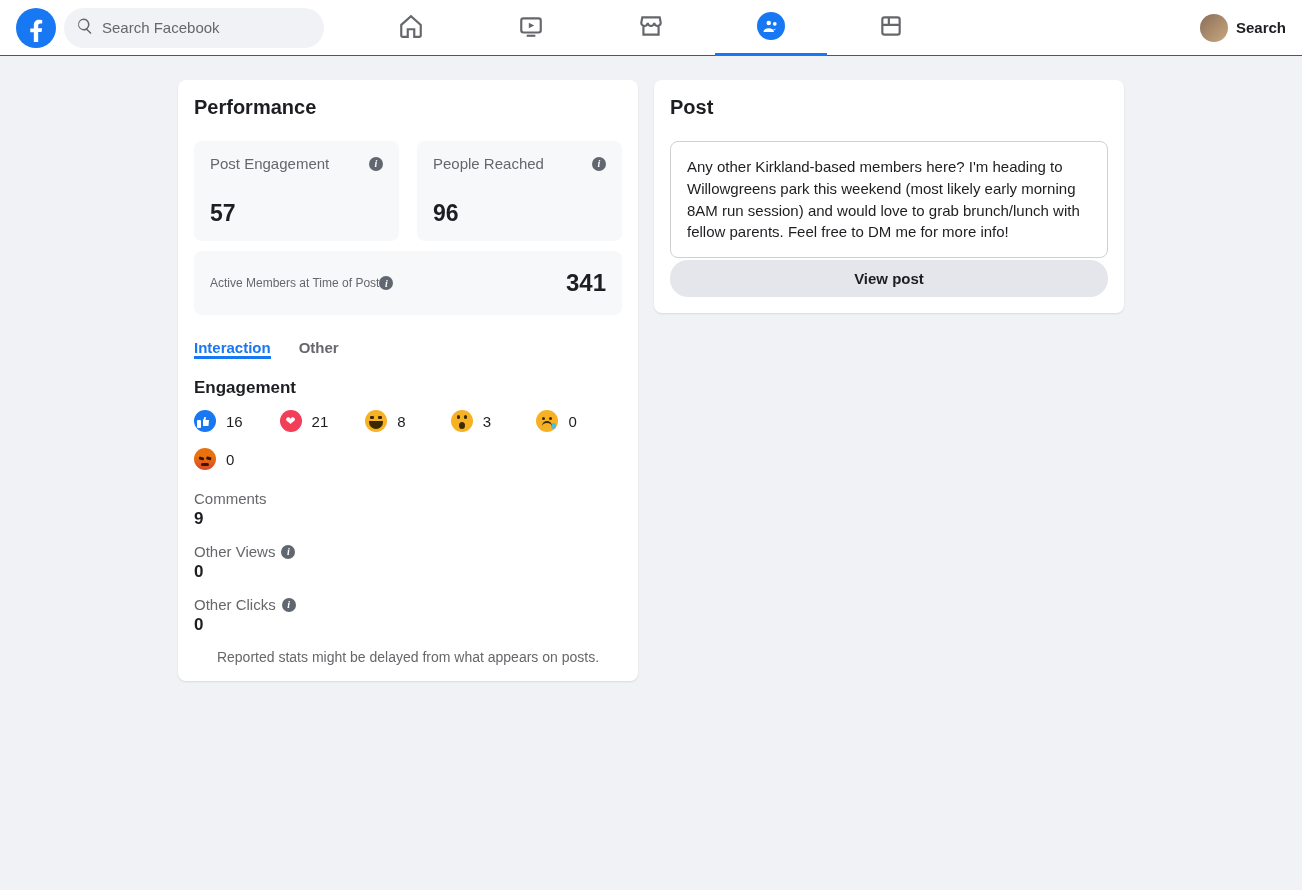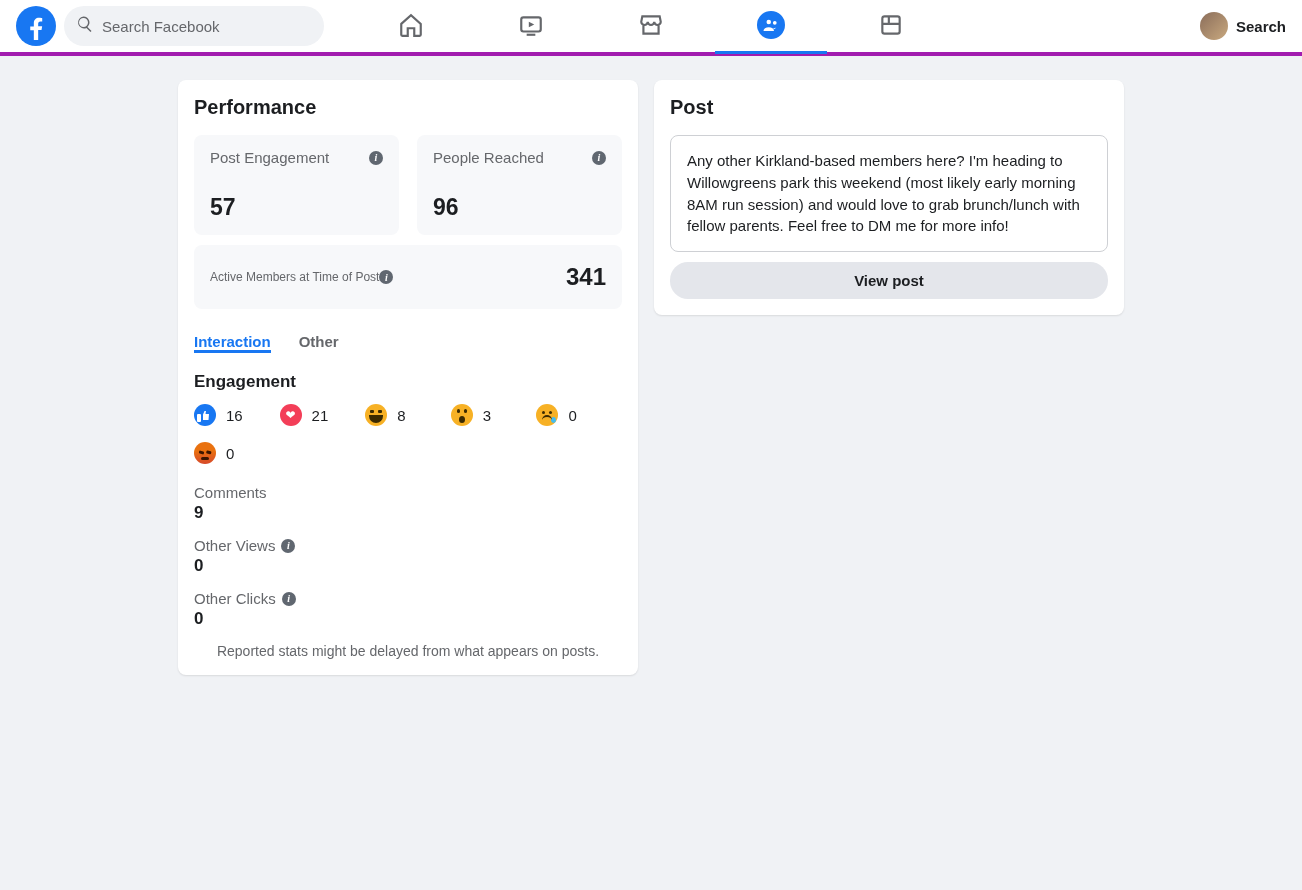--- a/index.html
+++ b/index.html
@@ -1,19 +1,19 @@
 <!DOCTYPE html>
 <html><head>
   <meta charset="utf-8">
   <style>
     * { margin: 0; padding: 0; box-sizing: border-box; font-family: Helvetica, Arial, sans-serif; }
     body { background: #f0f2f5; width: 1302px; height: 890px; overflow: hidden; }
 
     
-    .topbar { background: #fff; height: 56px; display: flex; align-items: center; padding: 0 16px; border-bottom: 4px solid #a21caf; position: relative; }
+    .topbar { background: #fff; height: 56px; display: flex; align-items: center; padding: 0 16px; border-bottom: 1px solid #a21caf; position: relative; }
     .logo { width: 40px; height: 40px; border-radius: 50%; background: #1877f2; display: flex; align-items: center; justify-content: center; margin-right: 8px; }
     .logo svg { width: 28px; height: 28px; }
     .search-wrap { width: 260px; height: 40px; background: #f0f2f5; border-radius: 50px; display: flex; align-items: center; padding: 0 12px; color: #65676b; }
     .search-wrap svg { width: 18px; height: 18px; margin-right: 8px; fill: #65676b; }
     .search-wrap input { border: none; background: transparent; outline: none; font-size: 15px; width: 100%; color: #1c1e21; }
     .search-wrap input::placeholder { color: #65676b; }
     .nav-center { position: absolute; left: 50%; transform: translateX(-50%); display: flex; gap: 8px; }
     .nav-tab { width: 112px; height: 56px; display: flex; align-items: center; justify-content: center; border-bottom: 3px solid transparent; cursor: pointer; }
     .nav-tab svg { width: 26px; height: 26px; fill: none; stroke: #65676b; stroke-width: 2; }
     .nav-tab.active { border-bottom-color: #1877f2; }
@@ -23,21 +23,21 @@
     .topbar-right { margin-left: auto; display: flex; align-items: center; gap: 8px; }
     .avatar { width: 28px; height: 28px; border-radius: 50%; background: linear-gradient(135deg,#8a6d5a,#c9a97f); }
     .username { font-size: 15px; font-weight: 600; color: #1c1e21; }
 
     
     .content { display: flex; gap: 16px; padding: 24px 0; justify-content: center; }
     .card { background: #fff; border-radius: 8px; box-shadow: 0 1px 2px rgba(0,0,0,0.1); padding: 16px; }
     .perf-card { width: 460px; }
     .post-card { width: 470px; align-self: flex-start; }
 
-    .card-title { font-size: 20px; font-weight: 700; color: #1c1e21; margin-bottom: 16px; }
+    .card-title { font-size: 20px; font-weight: 700; color: #1c1e21; margin-bottom: 22px; }
 
     .stat-row { display: flex; gap: 18px; margin-bottom: 10px; }
     .stat-box { background: #f7f8fa; border-radius: 8px; padding: 14px 16px; flex: 1; }
     .stat-label { font-size: 15px; color: #65676b; display: flex; align-items: center; justify-content: space-between; }
     .info-icon { width: 14px; height: 14px; border-radius: 50%; background: #606770; display: inline-flex; align-items: center; justify-content: center; }
     .info-icon::after { content: "i"; color: #fff; font-size: 10px; font-weight: 700; font-style: italic; font-family: Georgia, serif; }
     .stat-value { font-size: 23px; font-weight: 700; color: #1c1e21; margin-top: 28px; }
 
     .active-box { background: #f7f8fa; border-radius: 8px; padding: 18px 16px; display: flex; align-items: center; justify-content: space-between; margin-bottom: 24px; }
     .active-label { font-size: 12px; color: #65676b; display: flex; align-items: center; gap: 0; }
@@ -70,21 +70,21 @@
     .r-angry { background: linear-gradient(#e9710f 40%, #d6492a); }
     .r-angry::before { content:""; position:absolute; top:9px; left:5px; width:5px; height:3px; background:#3b1500; border-radius:1px; transform:rotate(15deg); box-shadow: 7px -2px 0 #3b1500; }
     .r-angry::after { content:""; position:absolute; bottom:4px; left:7px; width:8px; height:3px; background:#3b1500; border-radius:2px; }
 
     .metric { margin-bottom: 14px; }
     .metric-label { font-size: 15px; color: #65676b; display: flex; align-items: center; gap: 6px; }
     .metric-value { font-size: 17px; font-weight: 700; color: #1c1e21; margin-top: 2px; }
 
     .disclaimer { font-size: 14px; color: #65676b; text-align: center; margin-top: 8px; }
 
-    .post-body { border: 1px solid #ced0d4; border-radius: 8px; padding: 14px 16px; font-size: 15px; line-height: 1.45; color: #1c1e21; margin-bottom: 10px; }
+    .post-body { border: 1px solid #ced0d4; border-radius: 8px; padding: 14px 16px; font-size: 15px; line-height: 1.45; color: #1c1e21; margin-bottom: 2px; }
     .view-post-btn { width: 100%; background: #e4e6eb; border: none; border-radius: 18px; padding: 10px 0; font-size: 15px; font-weight: 600; color: #1c1e21; cursor: pointer; }
   </style>
 </head>
 <body>
 
 <div class="topbar">
   <div class="logo">
     <svg viewBox="0 0 36 36">
         <path fill="#fff" d="M20.8 36V23.2h4.3l.8-5h-5.1v-3.2c0-1.4.7-2.8 2.9-2.8h2.3V7.9s-2.1-.4-4-.4c-4.1 0-6.8 2.5-6.8 7v4h-4.6v5h4.6V36h5.6z"></path>
       </svg>

